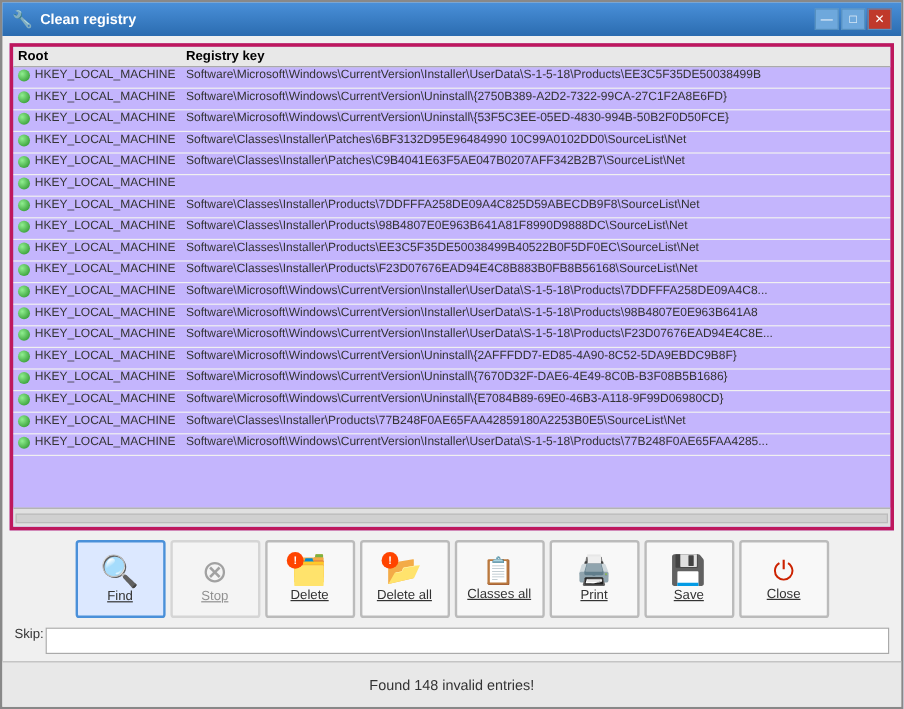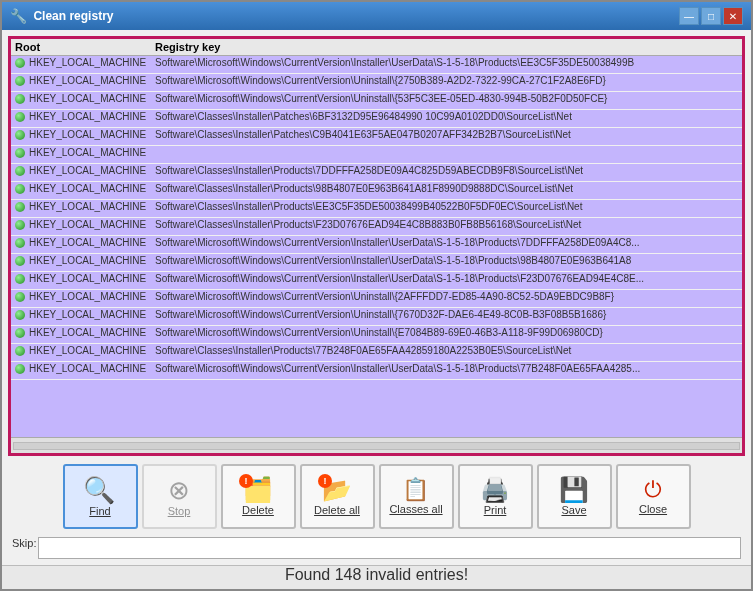--- a/index.html
+++ b/index.html
@@ -172,26 +172,27 @@
     .skip-label { font-size: 11px; color: #333; }
     .skip-input {
       width: 100%;
       height: 22px;
       border: 1px solid #aaa;
       padding: 2px 4px;
       font-size: 11px;
       background: white;
     }
     .status-bar {
-      height: 24px;
+      height: 38px;
       background: #e8e8e8;
       border-top: 1px solid #bbb;
       display: flex;
+      align-items: center;
       justify-content: center;
-      font-size: 16px;
+      font-size: 12px;
       color: #333;
       flex-shrink: 0;
     }
 
     
     .table-body::-webkit-scrollbar { width: 14px; }
     .table-body::-webkit-scrollbar-track { background: #f0f0f0; }
     .table-body::-webkit-scrollbar-thumb { background: #b0b0b0; border: 1px solid #999; }
 
     

